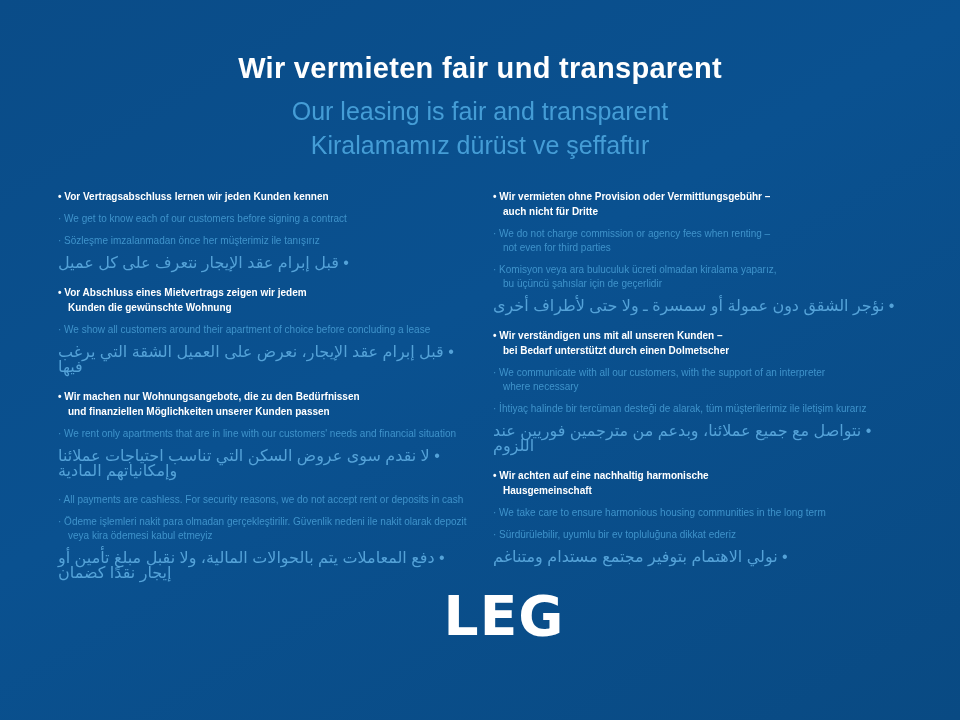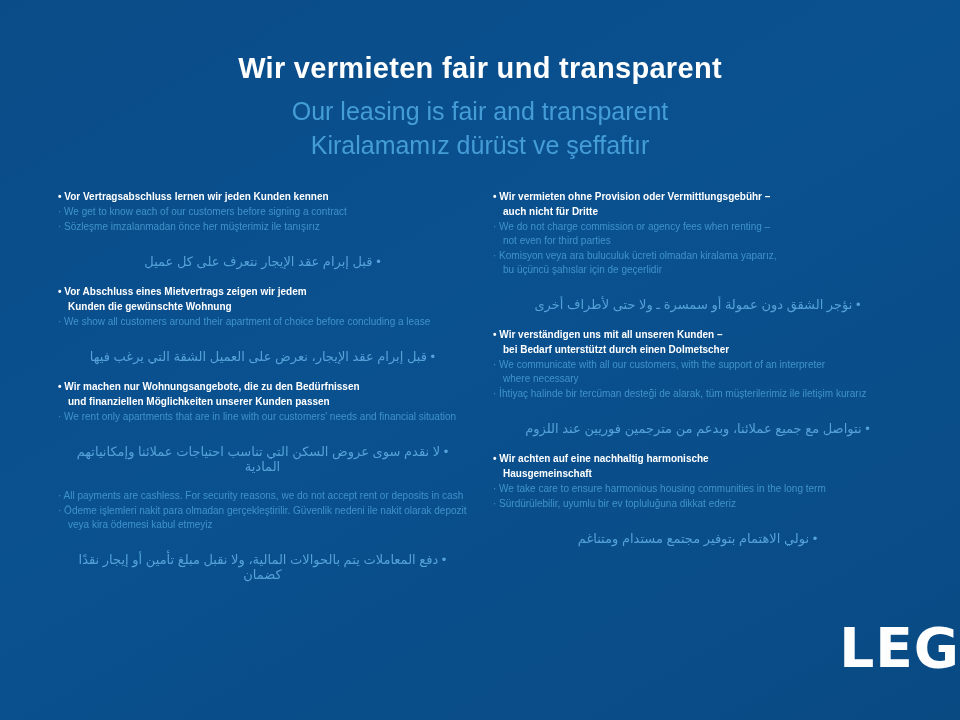--- a/index.html
+++ b/index.html
@@ -19,28 +19,28 @@
   .sub-ar{color:#4fa2da;font-size:23px;font-weight:bold;line-height:37px;direction:rtl;}
   .content{display:flex;gap:22px;padding:27px 54px 0 58px;box-sizing:border-box;}
   .col{width:424px;}
   .block{margin-bottom:15px;}
   .line-de{
     color:#ffffff;font-weight:bold;font-size:10px;line-height:15px;
     padding-left:10px;text-indent:-10px;
   }
   .line-en,.line-tr{
     color:#3f93cb;font-size:10px;line-height:14px;
-    padding-left:10px;text-indent:-10px;margin-top:1px;
+    padding-left:10px;text-indent:-10px;margin-top:8px;
   }
   .line-ar{
-    color:#54a2d8;font-size:13px;line-height:15px;margin-top:20px;
-    direction:rtl;text-align:center;padding-right:4px;
+    color:#54a2d8;font-size:16px;line-height:15px;margin-top:7px;
+    direction:rtl;text-align:left;padding-right:4px;
   }
   .logo{
-    position:absolute;top:616px;left:0;right:0;text-align:right;
+    position:absolute;top:584px;left:0;right:0;text-align:center;
     color:#ffffff;font-family:"DejaVu Sans","Liberation Sans",sans-serif;
     font-size:55px;font-weight:bold;letter-spacing:1px;margin-left:48px;
   }
 </style>
 </head>
 <body>
 
 <div class="poster">
   <header>
     <h1 class="title-de">Wir vermieten fair und transparent</h1>

